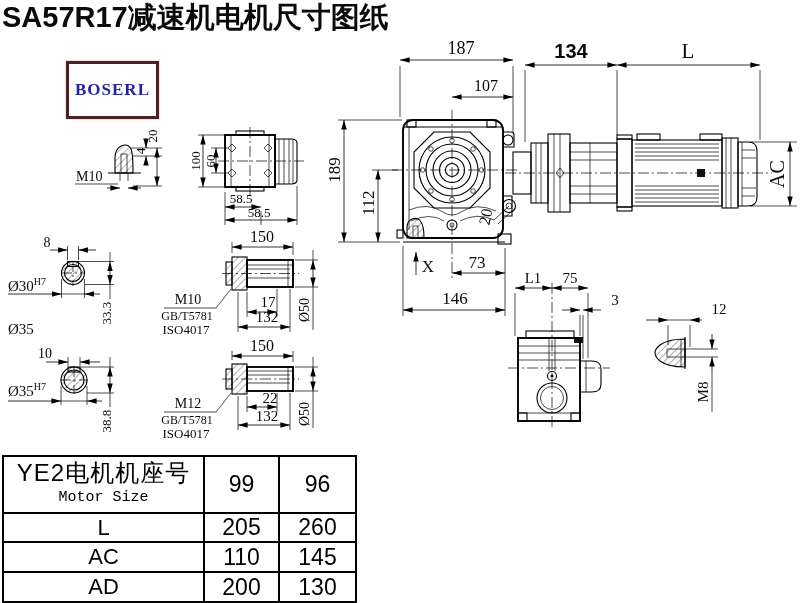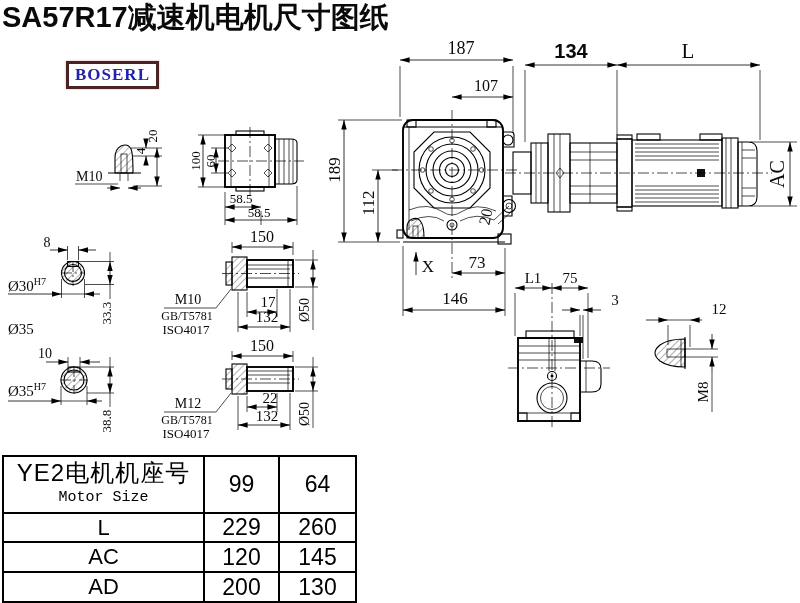--- a/index.html
+++ b/index.html
@@ -2,21 +2,21 @@
 <html><head>
 <meta charset="utf-8">
 <style>
   html,body{margin:0;padding:0;background:#fff;}
   .stage{position:relative;width:800px;height:603px;background:#fff;overflow:hidden;
          font-family:"Liberation Sans",sans-serif;}
   .page-title{position:absolute;left:2px;top:-2px;font-size:29px;font-weight:bold;color:#0a0a0a;
               letter-spacing:0px;white-space:nowrap;}
   .logo{position:absolute;left:66px;top:61px;border:3px solid #4a2424;box-shadow:0 0 2px #d8a8a8;
         color:#2222aa;background:#fff;font-family:"Liberation Serif",serif;font-weight:bold;
-        font-size:17px;letter-spacing:1px;padding:0px 6px;line-height:22px;text-align:center;}
+        font-size:17px;letter-spacing:1px;padding:15px 6px;line-height:22px;text-align:center;}
   svg text{fill:#0a0a0a;}
   .d{font-family:"Liberation Serif","DejaVu Serif",serif;}
   .db{font-family:"Liberation Sans",sans-serif;font-weight:bold;}
   .o{fill:none;stroke:#000;stroke-width:1.9;}
   .m{fill:none;stroke:#000;stroke-width:1.1;}
   .t{fill:none;stroke:#000;stroke-width:0.7;}
   .cl{fill:none;stroke:#000;stroke-width:0.7;stroke-dasharray:11 3 2 3;}
   .dim{fill:none;stroke:#000;stroke-width:0.8;marker-start:url(#arr);marker-end:url(#arr);}
   .de{fill:none;stroke:#000;stroke-width:0.8;marker-end:url(#arr);}
   .hf{fill:url(#hatch);stroke:#000;stroke-width:1.1;}
@@ -410,30 +410,30 @@
         <col style="width:75px">
         <col style="width:77px">
       </colgroup>
     <tbody>
         <tr style="height:57px">
       <td>
         <div class="hdr-cn">YE2电机机座号</div>
         <div class="hdr-en">Motor Size</div>
       </td>
       <td>99</td>
-      <td>64</td>
+      <td>96</td>
     </tr>
     <tr style="height:29px">
       <td class="lbl">L</td>
-      <td>229</td>
+      <td>205</td>
       <td>260</td>
     </tr>
     <tr style="height:30px">
       <td class="lbl">AC</td>
-      <td>120</td>
+      <td>110</td>
       <td>145</td>
     </tr>
     <tr style="height:30px">
       <td class="lbl">AD</td>
       <td>200</td>
       <td>130</td>
     </tr>
   </tbody>
     </table>
 

